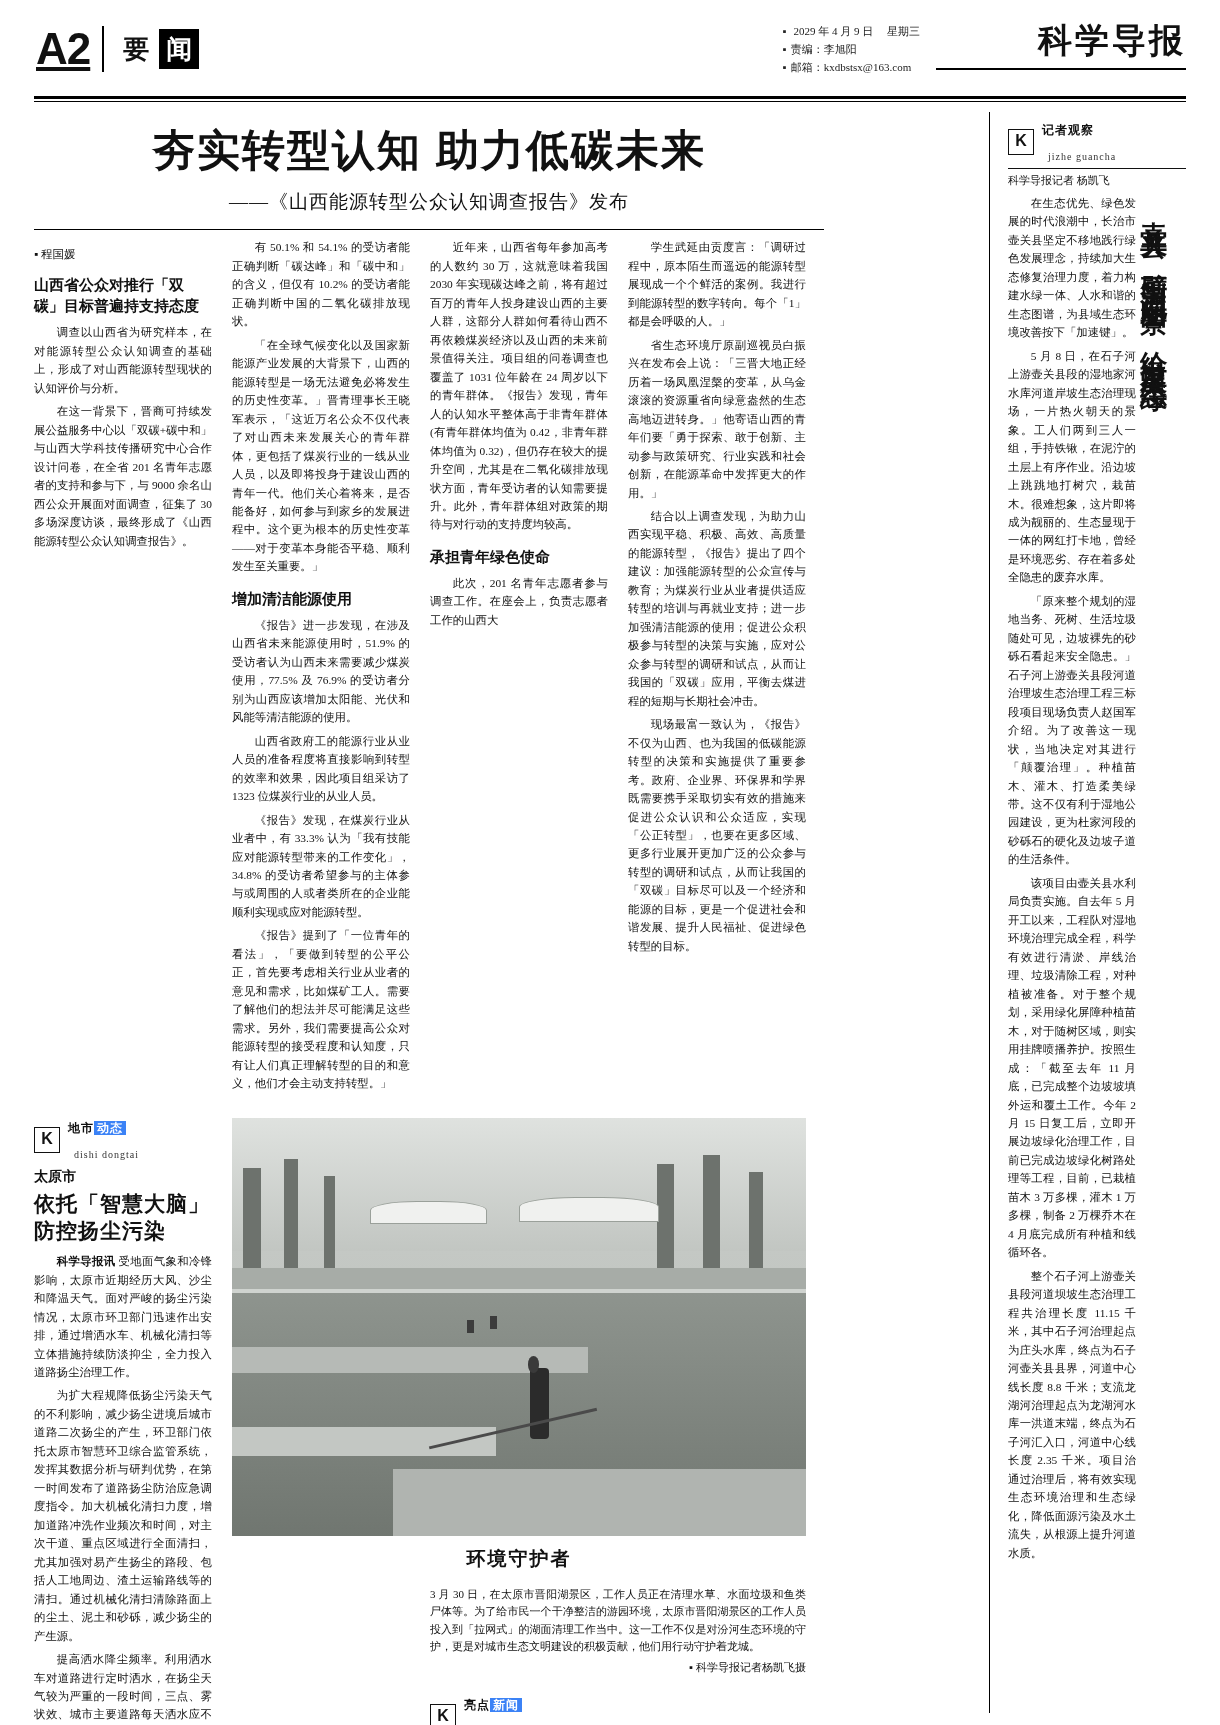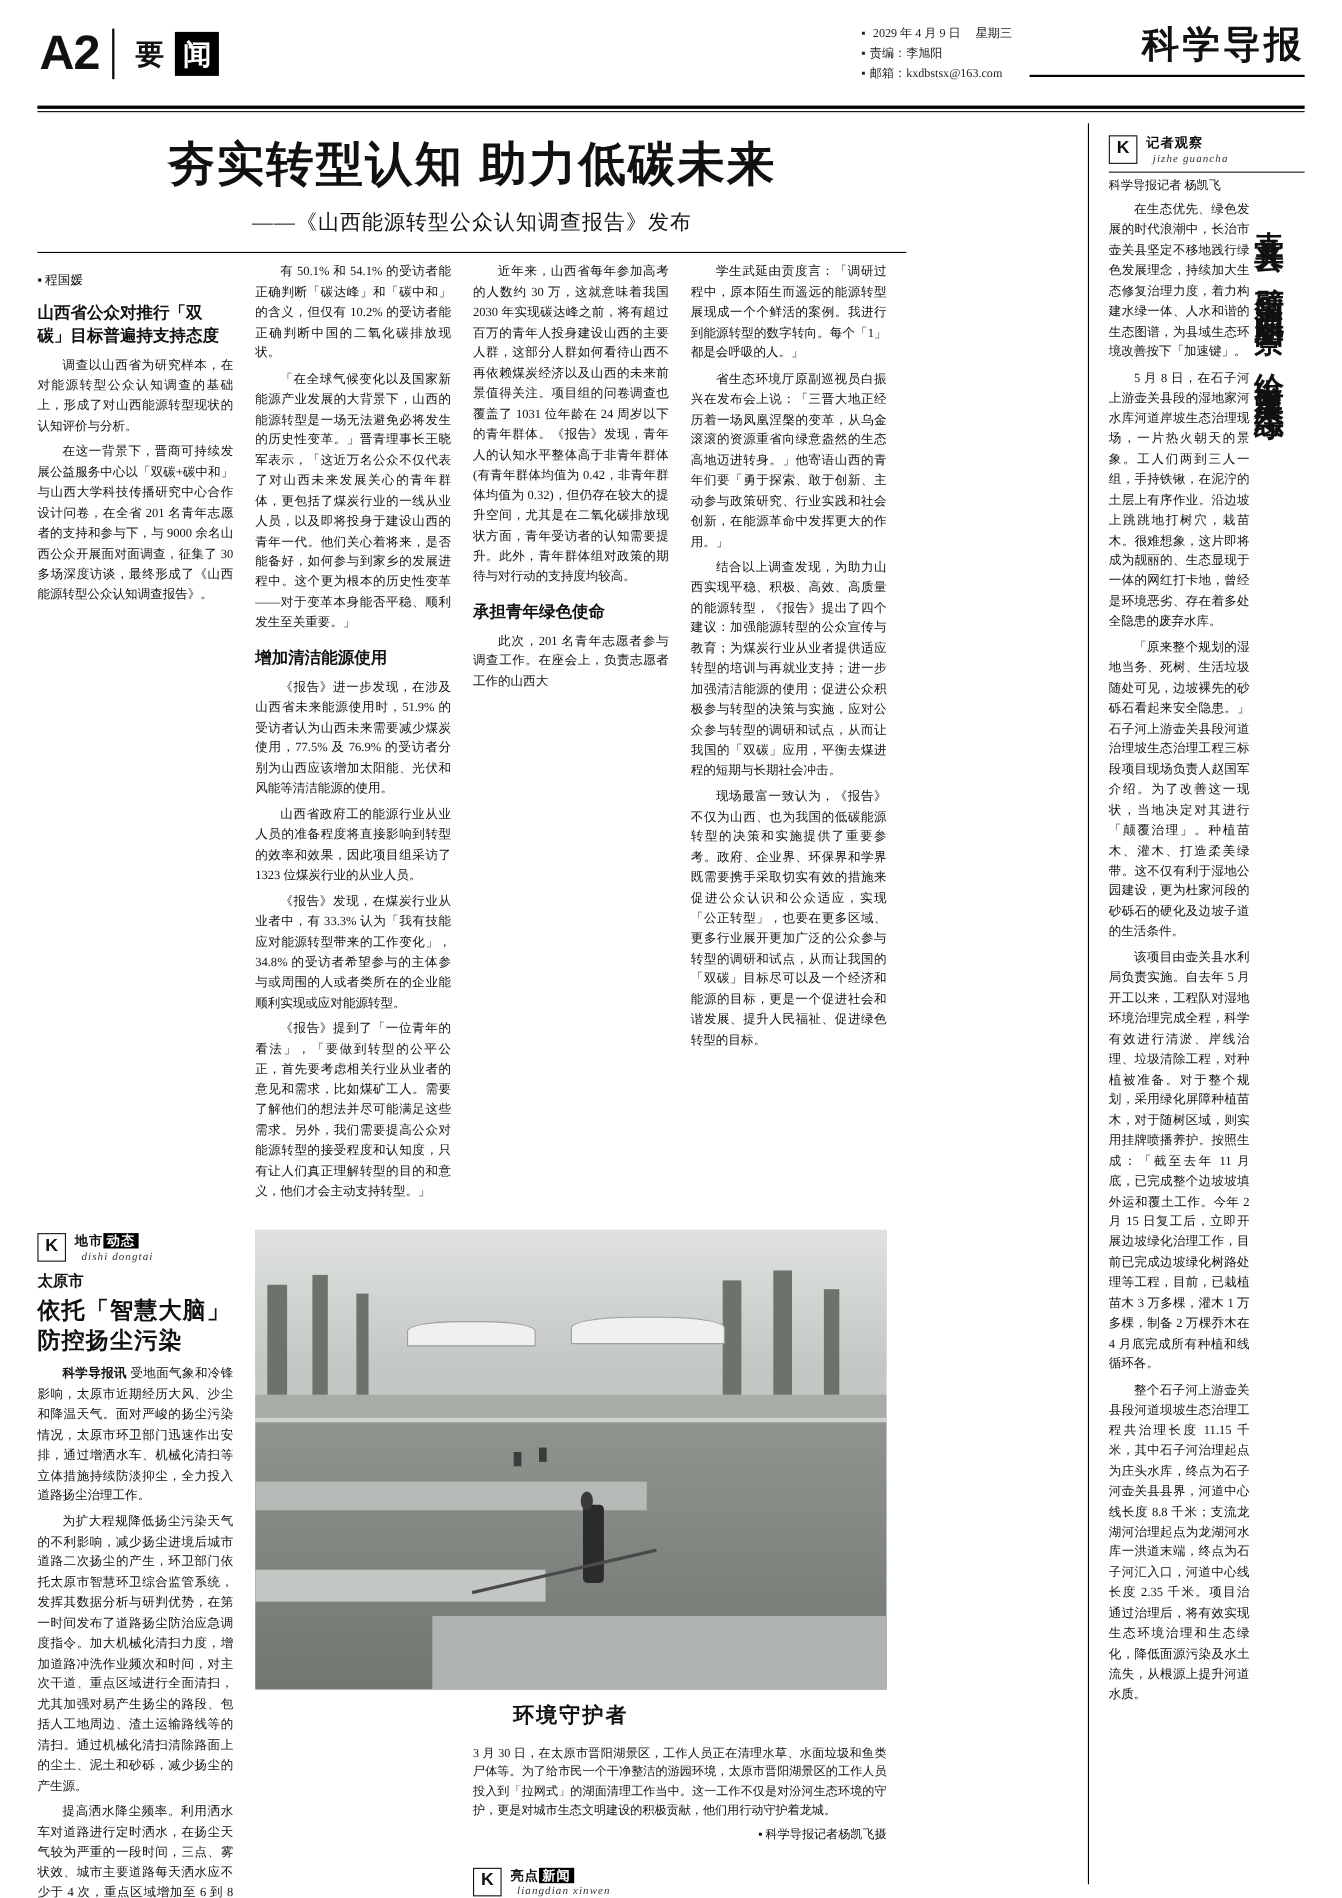--- a/index.html
+++ b/index.html
@@ -9,21 +9,21 @@
     font-family:"Liberation Serif", serif;
     color:#111;
     position:relative;
     overflow:hidden;
   }
   .page { position:relative; width:1220px; height:1725px; padding:0; box-sizing:border-box; }
 
   
   .masthead { position:relative; height:92px; padding:18px 34px 0 34px; box-sizing:border-box; }
   .mast-left { position:absolute; left:36px; top:24px; display:flex; align-items:center; }
-  .page-num { font-size:44px; font-weight:bold; font-family:"Liberation Sans", sans-serif; letter-spacing:-1px; }
+  .page-num { font-size:44px; font-weight:bold; font-family:"Liberation Sans", sans-serif; letter-spacing:-1px;text-decoration:underline; }
   .mast-sep { width:2px; height:46px; background:#000; margin:0 12px; }
   .mast-badge { display:flex; }
   .mast-badge span {
     display:inline-block; width:40px; height:40px; line-height:40px; text-align:center;
     font-size:26px; font-weight:bold; font-family:"Liberation Sans", sans-serif;
   }
   .badge-plain { }
   .badge-inv { background:#000; color:#fff; margin-left:3px; }
 
   .mast-right { position:absolute; right:34px; top:18px; text-align:left; }
@@ -65,22 +65,22 @@
   }
 
   
   .brandmark { display:flex; align-items:center; margin:10px 0 6px 0; }
   .brandmark .k {
     width:24px; height:24px; border:1.5px solid #111; display:inline-block;
     font-family:"Liberation Sans", sans-serif; font-weight:bold; font-size:16px;
     text-align:center; line-height:22px; margin-right:8px;
   }
   .brandmark .cn { font-size:12px; font-weight:bold; font-family:"Liberation Sans", sans-serif; letter-spacing:1px; }
-  .brandmark .cn .inv { background:#000000; color:#fff; padding:0 3px; }
-  .brandmark .py { font-size:10px; font-style:italic; color:#333; margin-left:6px; letter-spacing:1px; }
+  .brandmark .cn .inv { background:#3b82f6; color:#fff; padding:0 3px; }
+  .brandmark .py { font-size:10px; color:#333; margin-left:6px; letter-spacing:1px;margin-top:12px; }
   .brandmark .stack { display:flex; flex-direction:column; }
 
   .city { font-size:14px; font-weight:bold; margin:8px 0 4px 0; font-family:"Liberation Sans", sans-serif;}
   .headline-2 {
     font-size:21px; font-weight:bold; font-family:"Liberation Sans", sans-serif;
     line-height:1.3; margin:2px 0 8px 0; letter-spacing:1px;
   }
   .src { font-weight:bold; }
 
   

